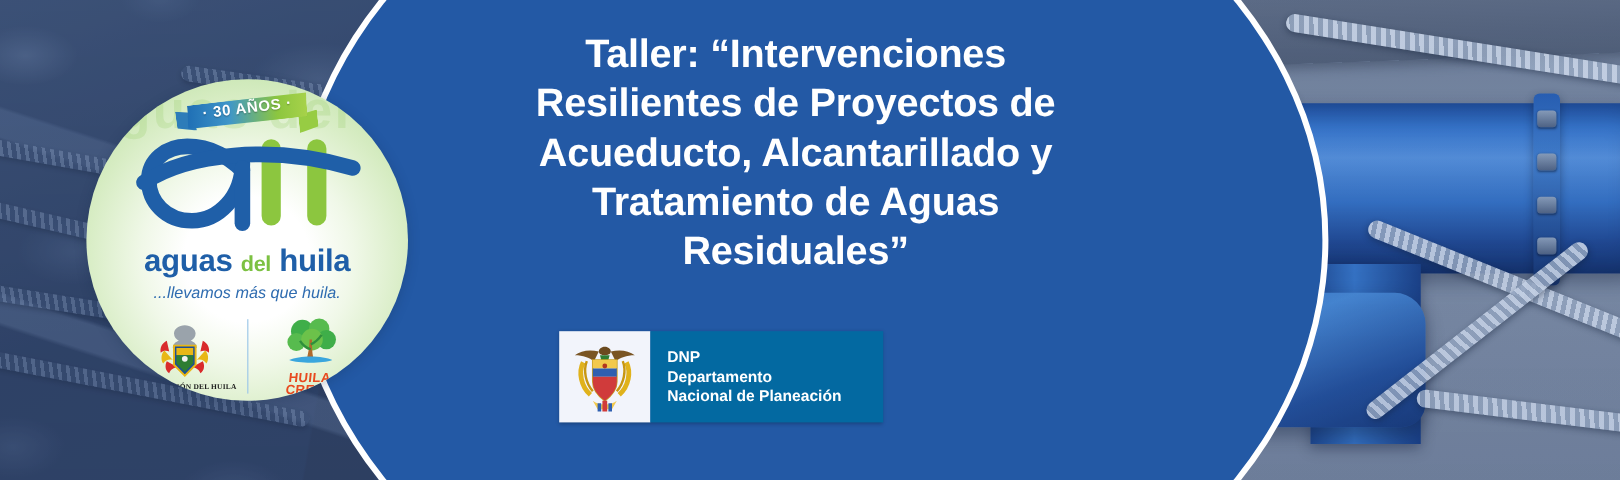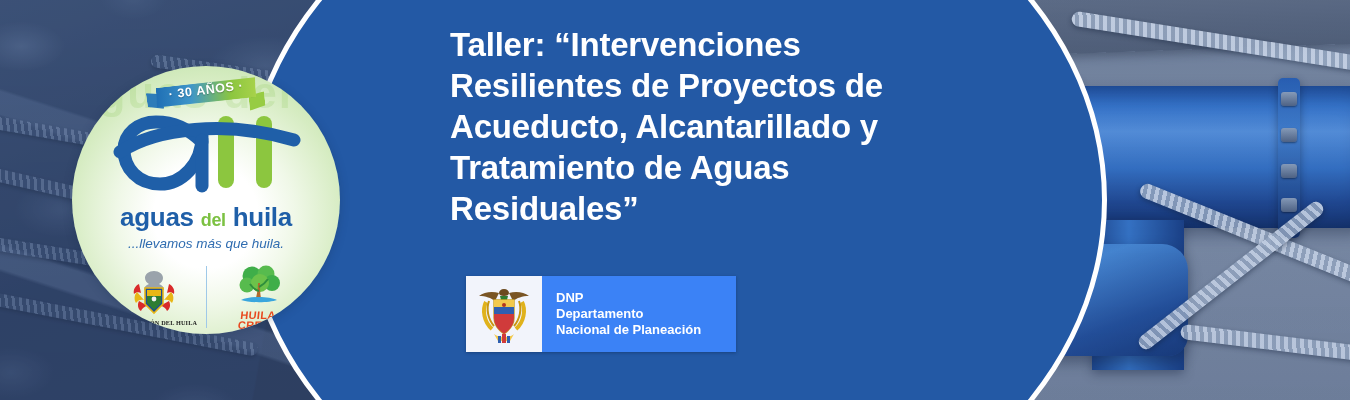--- a/index.html
+++ b/index.html
@@ -287,23 +287,23 @@
   .crece-label span {
     display:block;
     font-size: 11px; font-weight: 700; color: #e8491f;
     letter-spacing: .3px;
     transform: skewX(-6deg);
   }
 
   
   .title {
     position: absolute;
-    left: 450px; top: 24px;
+    left: 438px; top: 24px;
     width: 450px;
-    text-align: left;
+    text-align: center;
     color: #ffffff;
     font-size: 33px;
     font-weight: 700;
     line-height: 41px;
     letter-spacing: -.2px;
   }
 
   
   .dnp {
     position: absolute;
@@ -324,21 +324,21 @@
     display:flex; align-items:center;
     padding-left: 14px;
     box-sizing: border-box;
   }
   .dnp-slogan-text {
     color:#ffffff; font-size: 17px; font-weight: 700; line-height: 21px;
     white-space: pre-line;
   }
   .dnp-name {
     width: 194px;
-    background: #3b82f6;
+    background: #0369a1;
     display:flex; align-items:center;
     padding-left: 14px;
     box-sizing: border-box;
   }
   .dnp-name-text {
     color:#ffffff; font-size: 13px; font-weight: 700; line-height: 16px;
     white-space: pre-line;
   }
 </style>
 </head>

